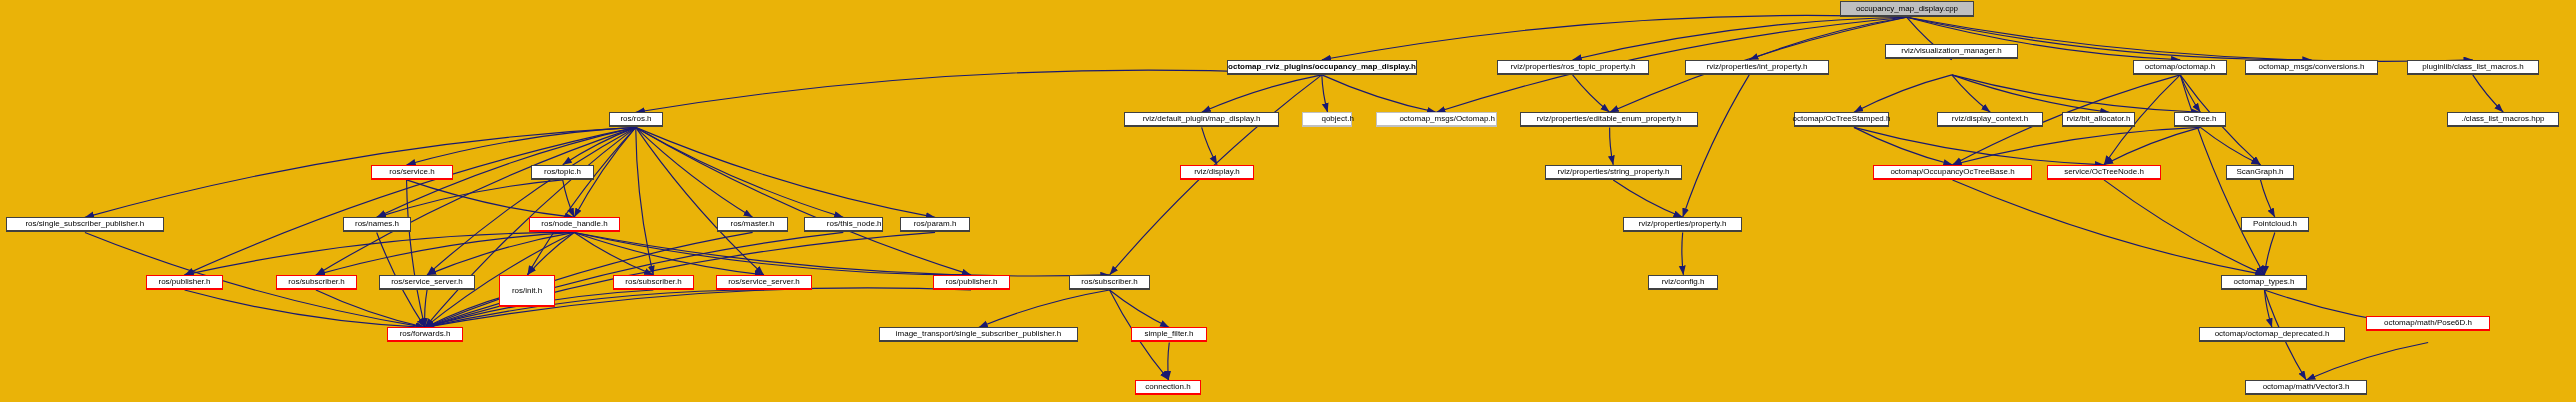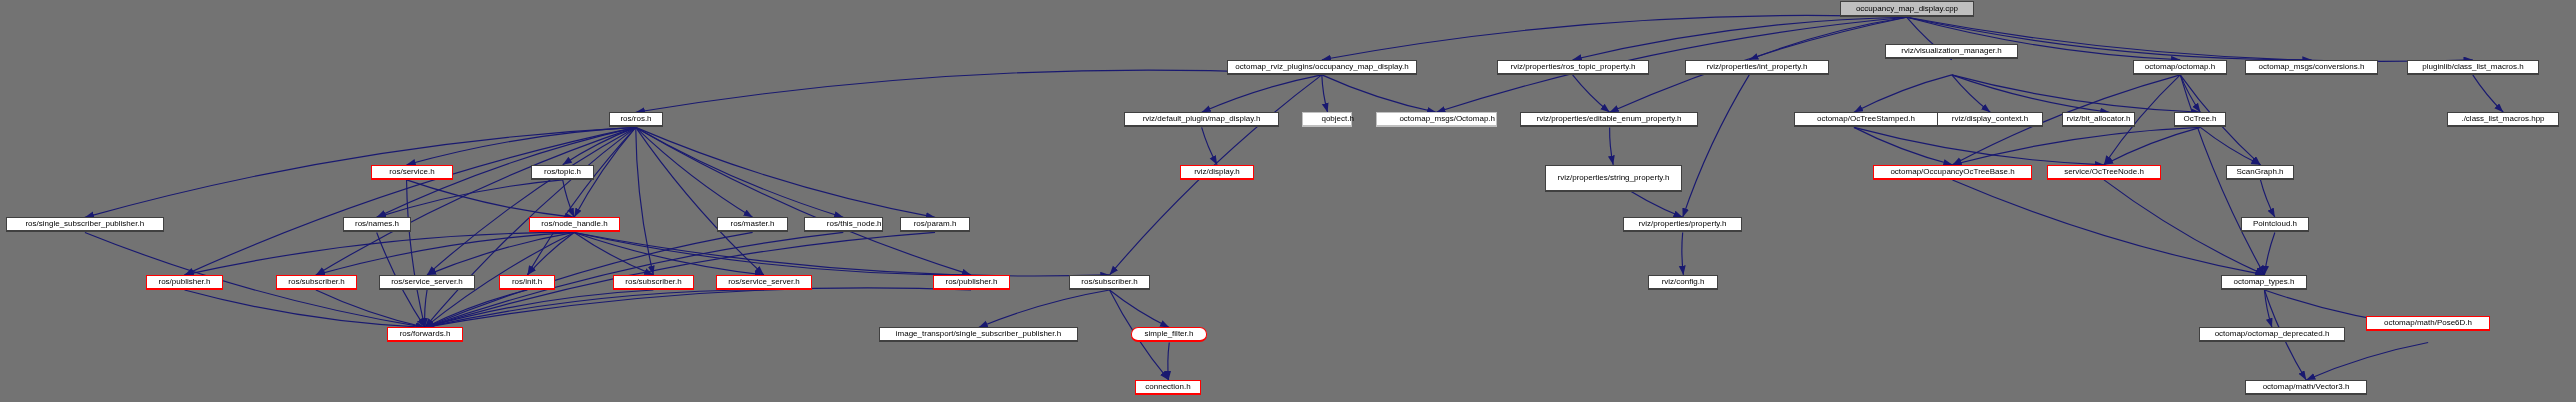--- a/index.html
+++ b/index.html
@@ -1,16 +1,16 @@
 <!DOCTYPE html>
 <html style="font-size:11.5px"><head>
 <meta charset="utf-8">
 <style>
   html,body{margin:0;padding:0;background:#ffffff;}
-  #canvas{position:relative;width:2576px;height:403px;background:#737373;
+  #canvas{position:relative;width:2576px;height:403px;background:#eab308;
           font-family:"Liberation Sans","DejaVu Sans",sans-serif;overflow:hidden;}
   #edges{position:absolute;left:0;top:0;width:2576px;height:403px;pointer-events:none;}
   .node{position:absolute;box-sizing:border-box;display:flex;align-items:center;
         justify-content:center;white-space:nowrap;font-size:8px;line-height:1;
         color:#000000;background:#ffffff;border:0.7px solid #000000;
         border-bottom-width:2.2px;padding:0 3.6px;}
   .node.root{background:#bfbfbf;border-color:#404040;border-bottom-color:#404040;}
   .node.red{border-color:#ff0000;border-bottom-color:#ff0000;}
   .node.grey{border-color:#c0c0c0;border-bottom-color:#c0c0c0;color:#000;padding-left:25px;}
   .node.dark{border-color:#404040;border-bottom-color:#404040;}
@@ -113,21 +113,21 @@
         <path d="M1542,403 Q1576.1,470.0 1624,528" marker-end="url(#ah)"></path>
         <path d="M1046,323 Q811.0,363.9 590.5,455" marker-end="url(#ah)"></path>
         <path d="M1172,323 Q874.0,357.0 590.5,455" marker-end="url(#ah)"></path>
         <path d="M1299.5,323 Q937.7,350.0 590.5,455" marker-end="url(#ah)"></path>
       </g>
   </svg>
   <div id="nodes">
       <div class="node root" style="left: 1840px; top: 1.4px; width: 134px; height: 16px;">
         <span>occupancy_map_display.cpp</span>
       </div>
-      <div class="node dark" style="left: 1227px; top: 60px; width: 190px; height: 15px;">
+      <div class="node dark" style="left: 1227px; top: 60px; width: 190px; height: 15px; font-weight: bold;">
         <span>octomap_rviz_plugins/occupancy_map_display.h</span>
       </div>
       <div class="node dark" style="left: 1497px; top: 60px; width: 152px; height: 15px;">
         <span>rviz/properties/ros_topic_property.h</span>
       </div>
       <div class="node dark" style="left: 1685px; top: 60px; width: 144px; height: 15px;">
         <span>rviz/properties/int_property.h</span>
       </div>
       <div class="node dark" style="left: 1885px; top: 44px; width: 133px; height: 15px;">
         <span>rviz/visualization_manager.h</span>
@@ -149,21 +149,21 @@
       </div>
       <div class="node grey" style="left: 1302px; top: 112px; width: 50px; height: 15px;">
         <span>qobject.h</span>
       </div>
       <div class="node grey" style="left: 1376px; top: 112px; width: 121px; height: 15px;">
         <span>octomap_msgs/Octomap.h</span>
       </div>
       <div class="node dark" style="left: 1520px; top: 112px; width: 178px; height: 15px;">
         <span>rviz/properties/editable_enum_property.h</span>
       </div>
-      <div class="node dark" style="left: 1794px; top: 112px; width: 144px; height: 15px;">
+      <div class="node dark" style="left: 1794px; top: 112px; width: 95px; height: 15px;">
         <span>octomap/OcTreeStamped.h</span>
       </div>
       <div class="node dark" style="left: 1937px; top: 112px; width: 106px; height: 15px;">
         <span>rviz/display_context.h</span>
       </div>
       <div class="node dark" style="left: 2062px; top: 112px; width: 73px; height: 15px;">
         <span>rviz/bit_allocator.h</span>
       </div>
       <div class="node dark" style="left: 2174px; top: 112px; width: 52px; height: 15px;">
         <span>OcTree.h</span>
@@ -173,21 +173,21 @@
       </div>
       <div class="node red" style="left: 371px; top: 165px; width: 82px; height: 15px;">
         <span>ros/service.h</span>
       </div>
       <div class="node dark" style="left: 531px; top: 165px; width: 63px; height: 15px;">
         <span>ros/topic.h</span>
       </div>
       <div class="node red" style="left: 1180px; top: 165px; width: 74px; height: 15px;">
         <span>rviz/display.h</span>
       </div>
-      <div class="node dark" style="left: 1545px; top: 165px; width: 137px; height: 27px;">
+      <div class="node dark" style="left: 1545px; top: 165px; width: 137px; height: 15px;">
         <span>rviz/properties/string_property.h</span>
       </div>
       <div class="node red" style="left: 1873px; top: 165px; width: 159px; height: 15px;">
         <span>octomap/OccupancyOcTreeBase.h</span>
       </div>
       <div class="node red" style="left: 2047px; top: 165px; width: 114px; height: 15px;">
         <span>service/OcTreeNode.h</span>
       </div>
       <div class="node dark" style="left: 2226px; top: 165px; width: 68px; height: 15px;">
         <span>ScanGraph.h</span>
@@ -218,21 +218,21 @@
       </div>
       <div class="node red" style="left: 146px; top: 275px; width: 77px; height: 15px;">
         <span>ros/publisher.h</span>
       </div>
       <div class="node red" style="left: 276px; top: 275px; width: 81px; height: 15px;">
         <span>ros/subscriber.h</span>
       </div>
       <div class="node dark" style="left: 379px; top: 275px; width: 96px; height: 15px;">
         <span>ros/service_server.h</span>
       </div>
-      <div class="node red" style="left: 499px; top: 275px; width: 56px; height: 15px;">
+      <div class="node red" style="left: 499px; top: 275px; width: 56px; height: 32px;">
         <span>ros/init.h</span>
       </div>
       <div class="node red" style="left: 613px; top: 275px; width: 81px; height: 15px;">
         <span>ros/subscriber.h</span>
       </div>
       <div class="node red" style="left: 716px; top: 275px; width: 96px; height: 15px;">
         <span>ros/service_server.h</span>
       </div>
       <div class="node red" style="left: 933px; top: 275px; width: 77px; height: 15px;">
         <span>ros/publisher.h</span>
@@ -245,21 +245,21 @@
       </div>
       <div class="node dark" style="left: 2221px; top: 275px; width: 86px; height: 15px;">
         <span>octomap_types.h</span>
       </div>
       <div class="node red" style="left: 387px; top: 327px; width: 76px; height: 15px;">
         <span>ros/forwards.h</span>
       </div>
       <div class="node dark" style="left: 879px; top: 327px; width: 199px; height: 15px;">
         <span>image_transport/single_subscriber_publisher.h</span>
       </div>
-      <div class="node red" style="left: 1131px; top: 327px; width: 76px; height: 15px; border-radius: 7px;">
+      <div class="node red" style="left: 1131px; top: 327px; width: 76px; height: 15px;">
         <span>simple_filter.h</span>
       </div>
       <div class="node dark" style="left: 2199px; top: 327px; width: 146px; height: 15px;">
         <span>octomap/octomap_deprecated.h</span>
       </div>
       <div class="node red" style="left: 2366px; top: 316px; width: 124px; height: 15px;">
         <span>octomap/math/Pose6D.h</span>
       </div>
       <div class="node red" style="left: 1135px; top: 380px; width: 66px; height: 15px;">
         <span>connection.h</span>

